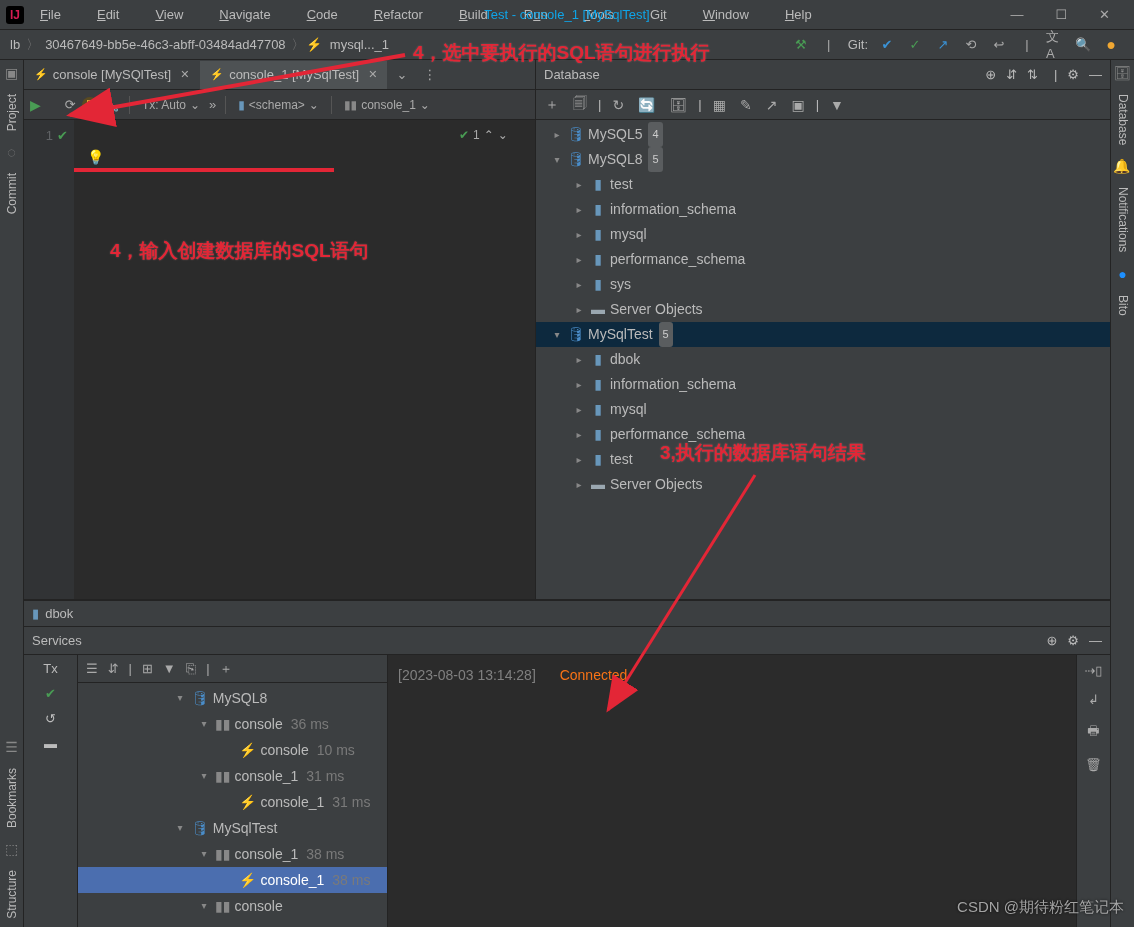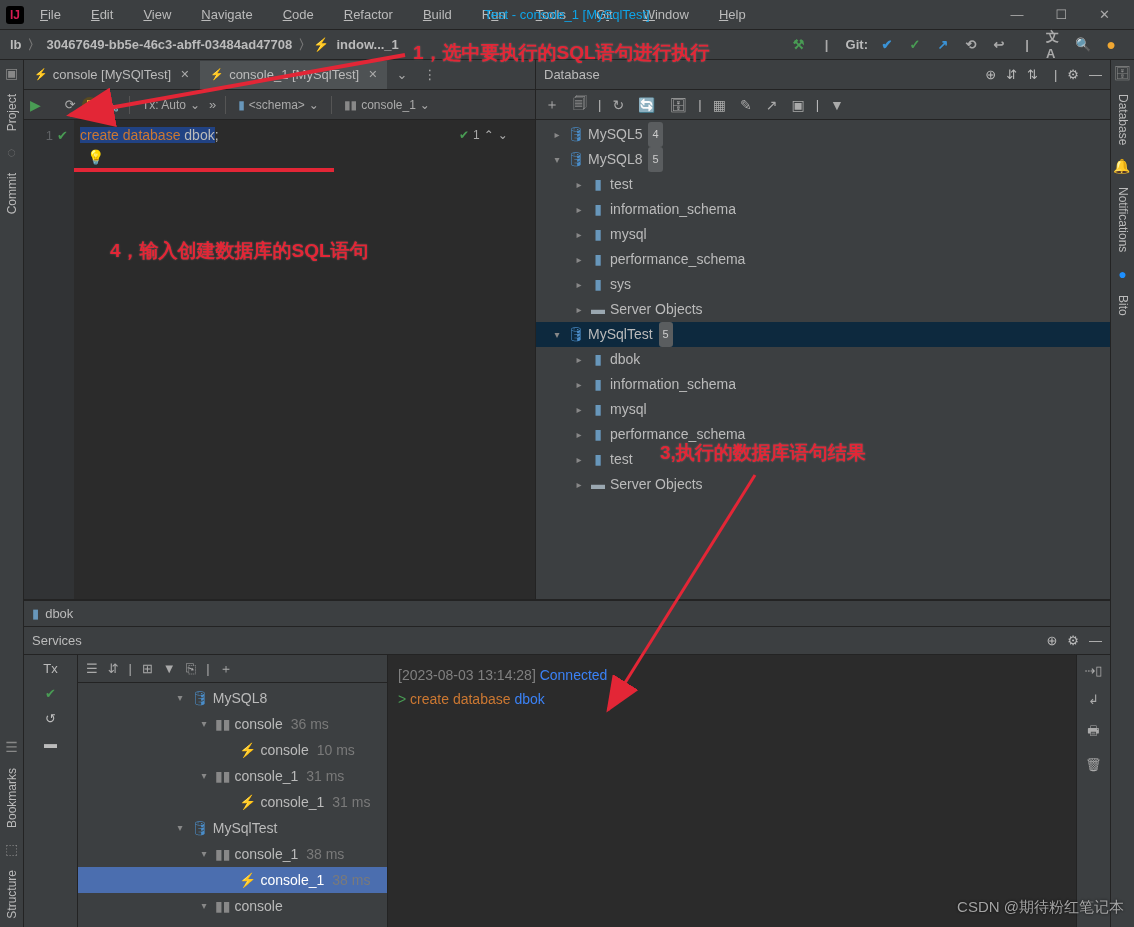--- a/index.html
+++ b/index.html
@@ -1,25 +1,25 @@
 <!DOCTYPE html>
 <html><head>
 <meta charset="utf-8">
 <style>
 * { margin:0; padding:0; box-sizing:border-box; font-family:"Segoe UI",Arial,sans-serif; user-select:none; }
 body { background:#2b2b2b; color:#bbb; width:1134px; height:927px; overflow:hidden; position:relative; font-size:13px; }
 .titlebar { height:30px; background:#3c3f41; display:flex; align-items:center; padding:0 6px; border-bottom:1px solid #232323; }
 .logo { width:18px; height:18px; background:#000; border-radius:3px; margin-right:8px; display:flex; align-items:center; justify-content:center; color:#d61b52; font-weight:bold; font-size:12px; }
-.menu { display:flex; gap:14px; flex:1; }
+.menu { display:flex; gap:20px; flex:1; }
 .menu span { padding:3px 8px; cursor:default; }
 .menu span u { text-decoration:underline; }
 .title-center { position:absolute; left:50%; transform:translateX(-50%); color:#0ea5e9; font-size:13px; }
 .win-controls { display:flex; gap:20px; padding-right:12px; }
 .win-controls span { color:#aaa; padding:2px 6px; }
-.navbar { height:30px; background:#3c3f41; border-bottom:1px solid #232323; display:flex; align-items:center; padding:0 6px;font-weight:bold; }
+.navbar { height:30px; background:#3c3f41; border-bottom:1px solid #232323; display:flex; align-items:center; padding:0 6px; }
 .crumb { color:#bbb; padding:0 4px; }
 .crumb-sep { color:#777; padding:0 2px; }
 .navbar-right { margin-left:auto; display:flex; align-items:center; gap:10px; padding-right:8px; }
 .navbar-right .ic { width:18px; height:18px; display:flex; align-items:center; justify-content:center; color:#aaa; }
 .main { position:absolute; top:60px; bottom:0; left:24px; right:24px; display:flex; flex-direction:column; }
 .lstrip, .rstrip { position:absolute; top:60px; bottom:0; width:24px; background:#3c3f41; display:flex; flex-direction:column; align-items:center; }
 .lstrip { left:0; border-right:1px solid #232323; }
 .rstrip { right:0; border-left:1px solid #232323; }
 .strip-tab { writing-mode:vertical-rl; transform:rotate(180deg); font-size:12px; color:#bbb; padding:8px 3px; }
 .strip-ic { padding:5px 0; color:#888; font-size:14px; }
@@ -65,21 +65,21 @@
 .svc-body { flex:1; display:flex; }
 .svc-left { width:54px; border-right:1px solid #232323; display:flex; flex-direction:column; align-items:center; padding:6px 0; gap:10px; }
 .svc-mid { width:310px; border-right:1px solid #232323; display:flex; flex-direction:column; }
 .svc-tb { height:28px; display:flex; align-items:center; gap:10px; padding:0 8px; border-bottom:1px solid #232323; color:#aaa; }
 .svc-tree { flex:1; overflow:auto; font-size:14px; line-height:26px; padding:2px 0; }
 .svc-row { display:flex; align-items:center; padding-left:8px; height:26px; gap:4px; white-space:nowrap; }
 .svc-row.selected { background:#4b6eaf; color:#fff; }
 .time { color:#7a7a7a; margin-left:4px; }
 .svc-out { flex:1; background:#2b2b2b; padding:8px 10px; font-family:"JetBrains Mono","Consolas",monospace; font-size:14px; line-height:24px; position:relative; }
 .out-line { white-space:pre; }
-.ts { color:#808080; } .prompt { color:#499c54; } .res { color:#3b82f6; }
+.ts { color:#808080; } .prompt { color:#499c54; } .res { color:#f97316;margin-left:20px; }
 .svc-right { width:34px; border-left:1px solid #232323; display:flex; flex-direction:column; align-items:center; padding:8px 0; gap:14px; color:#aaa; }
 .anno { position:absolute; color:#e32636; font-weight:bold; font-size:19px; text-shadow:0 0 2px rgba(255,200,200,.3); pointer-events:none; z-index:100; font-family:"Microsoft YaHei",sans-serif; }
 .arrow-svg { position:absolute; pointer-events:none; z-index:99; }
 .watermark { position:absolute; right:10px; bottom:10px; color:#b8b8b8; font-size:15px; text-shadow:0 0 3px #000; z-index:200; font-family:"Microsoft YaHei",sans-serif; opacity:.85;}
 </style>
 </head>
 <body>
 
 <div class="titlebar">
   <div class="logo">IJ</div>
@@ -104,21 +104,21 @@
     <span>✕</span>
   </div>
 </div>
 
 <div class="navbar">
   <span class="crumb">lb</span>
   <span class="crumb-sep">〉</span>
   <span class="crumb">30467649-bb5e-46c3-abff-03484ad47708</span>
   <span class="crumb-sep">〉</span>
   <span style="color:#d28b3e;margin-right:3px">⚡</span>
-  <span class="crumb">indow..._1</span>
+  <span class="crumb">mysql..._1</span>
   <div class="navbar-right">
     <span class="ic" style="color:#499c54">⚒</span>
     <span class="ic">|</span>
     <span>Git:</span>
     <span class="ic" style="color:#3a92d5">✔</span>
     <span class="ic" style="color:#499c54">✓</span>
     <span class="ic" style="color:#3a92d5">↗</span>
     <span class="ic">⟲</span>
     <span class="ic">↩</span>
     <span class="ic">|</span>
@@ -184,23 +184,20 @@
       </div>
 
       <div class="editor-body">
         <div class="gutter">
           <div class="gut-row">
               <span>1</span> 
               <span class="check">✔</span>
             </div>
         </div>
         <div class="code">
-          <div class="code-line">
-            <span class="sel"><span class="kw">create</span> <span class="kw">database</span> <span>dbok</span></span><span>;</span>
-          </div>
           <span class="bulb">💡</span>
           <div class="underline-red"></div>
           <div class="editor-right-gutter">
             <span class="check">✔</span>
               <span>1</span> 
               <span>⌃</span> 
               <span>⌄</span>
           </div>
         </div>
       </div>
@@ -397,35 +394,34 @@
             </div>
             <div class="svc-row" style="padding-left: 119px;">
               <span class="tw">▾</span> 
               <span style="color:#888">▮▮</span> 
               <span>console</span>
             </div>
           </div>
       </div>
       <div class="svc-out">
         <div class="out-line"><span class="ts">[2023-08-03 13:14:28]</span><span class="res"> Connected</span></div>
-        <div class="out-line"><span class="prompt">&gt; </span><span class="kw">create</span> <span class="kw">database</span> <span class="res">dbok</span></div>
       </div>
       <div class="svc-right">
         <span>⇢▯</span>
         <span>↲</span>
         <span>🖶</span>
         <span>🗑</span>
       </div>
     </div>
   </div>
 
 </div>
 
 <div class="anno" style="left:110px; top:238px">4，输入创建数据库的SQL语句</div>
-<div class="anno" style="left:413px; top:40px">1，选中要执行的SQL语句进行执行</div>
+<div class="anno" style="left:413px; top:40px">4，选中要执行的SQL语句进行执行</div>
 <div class="anno" style="left:660px; top:440px">3,执行的数据库语句结果</div>
 
 <svg class="arrow-svg" style="left:0;top:0;width:1134px;height:927px">
   <defs>
       <marker id="ah" markerWidth="12" markerHeight="10" refX="11" refY="5" orient="auto">
         <polygon points="0 0, 12 5, 0 10" fill="#e32636"></polygon>
       </marker>
     </defs>
   <line x1="405" y1="55" x2="70" y2="115" stroke="#e32636" stroke-width="4" marker-end="url(#ah)"></line>
   <line x1="755" y1="475" x2="608" y2="710" stroke="#e32636" stroke-width="3" marker-end="url(#ah)"></line>

